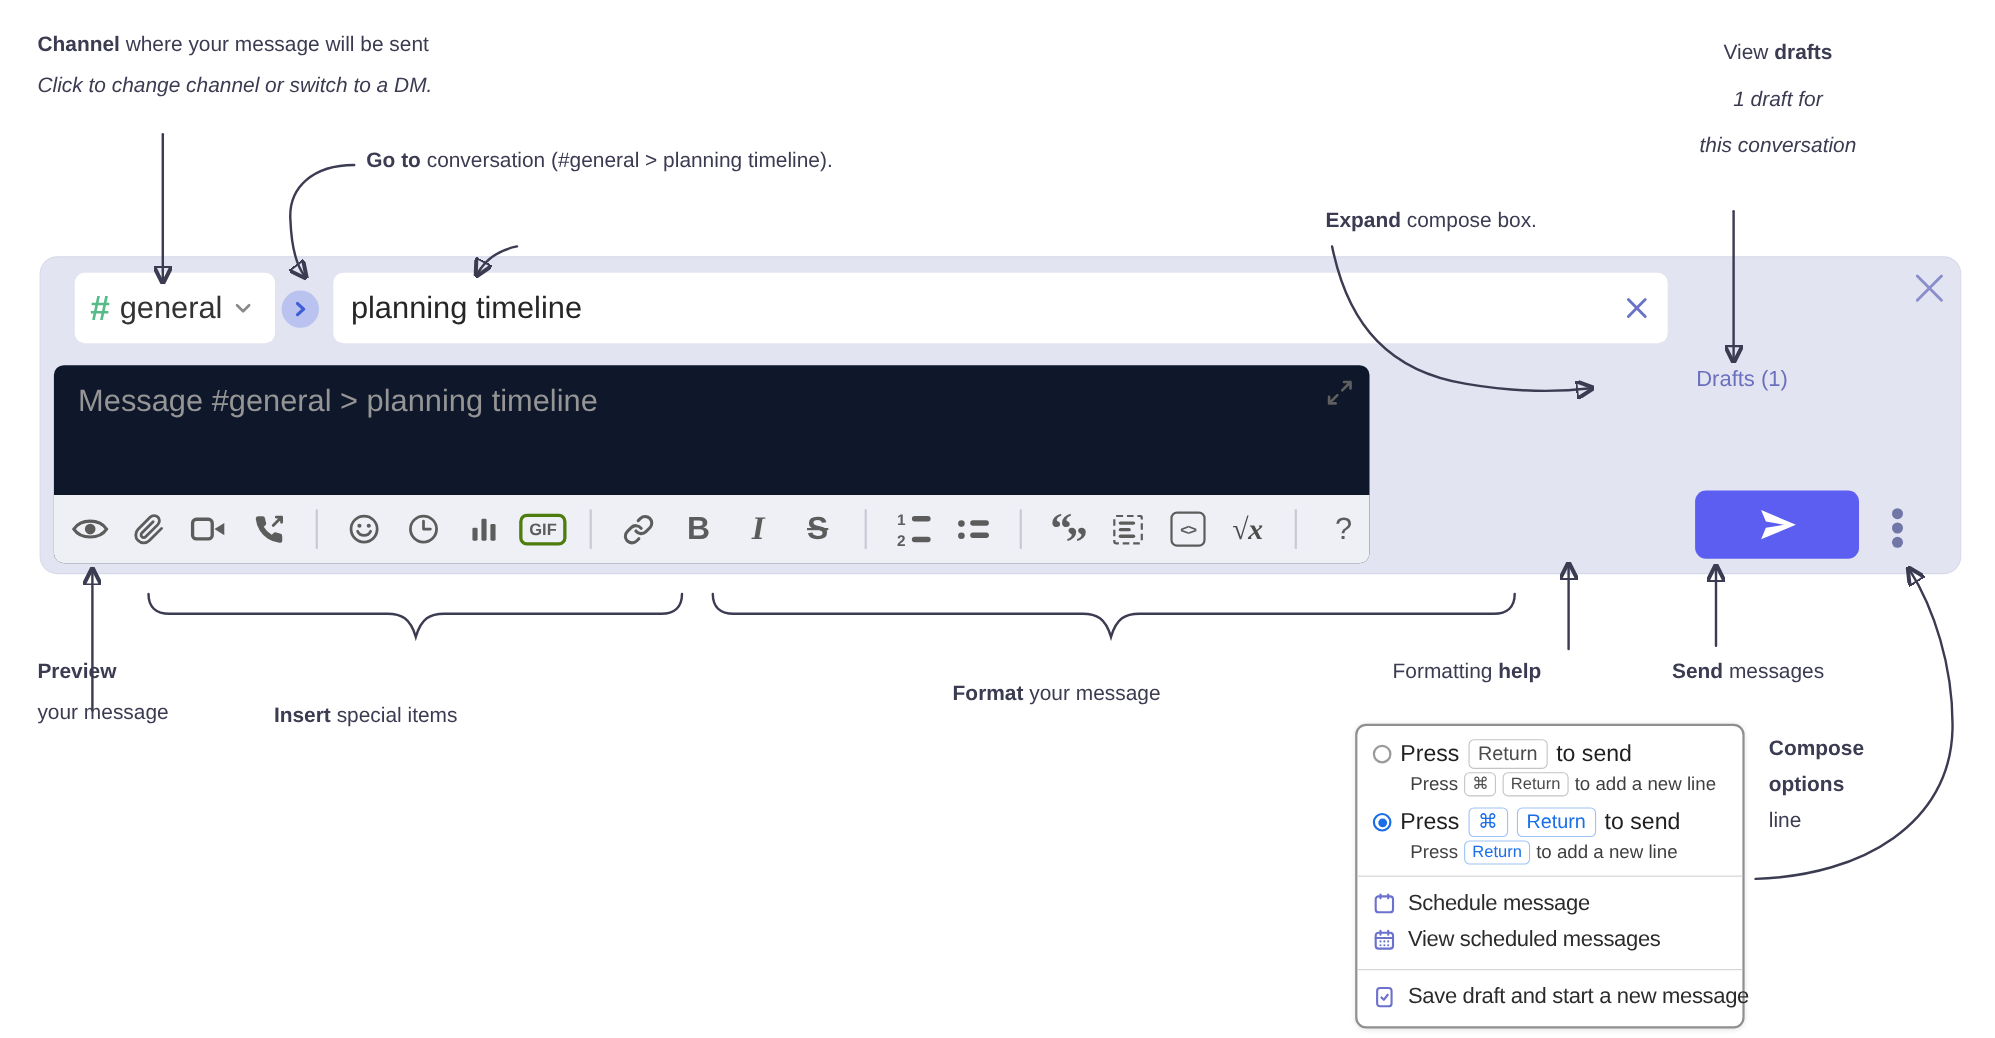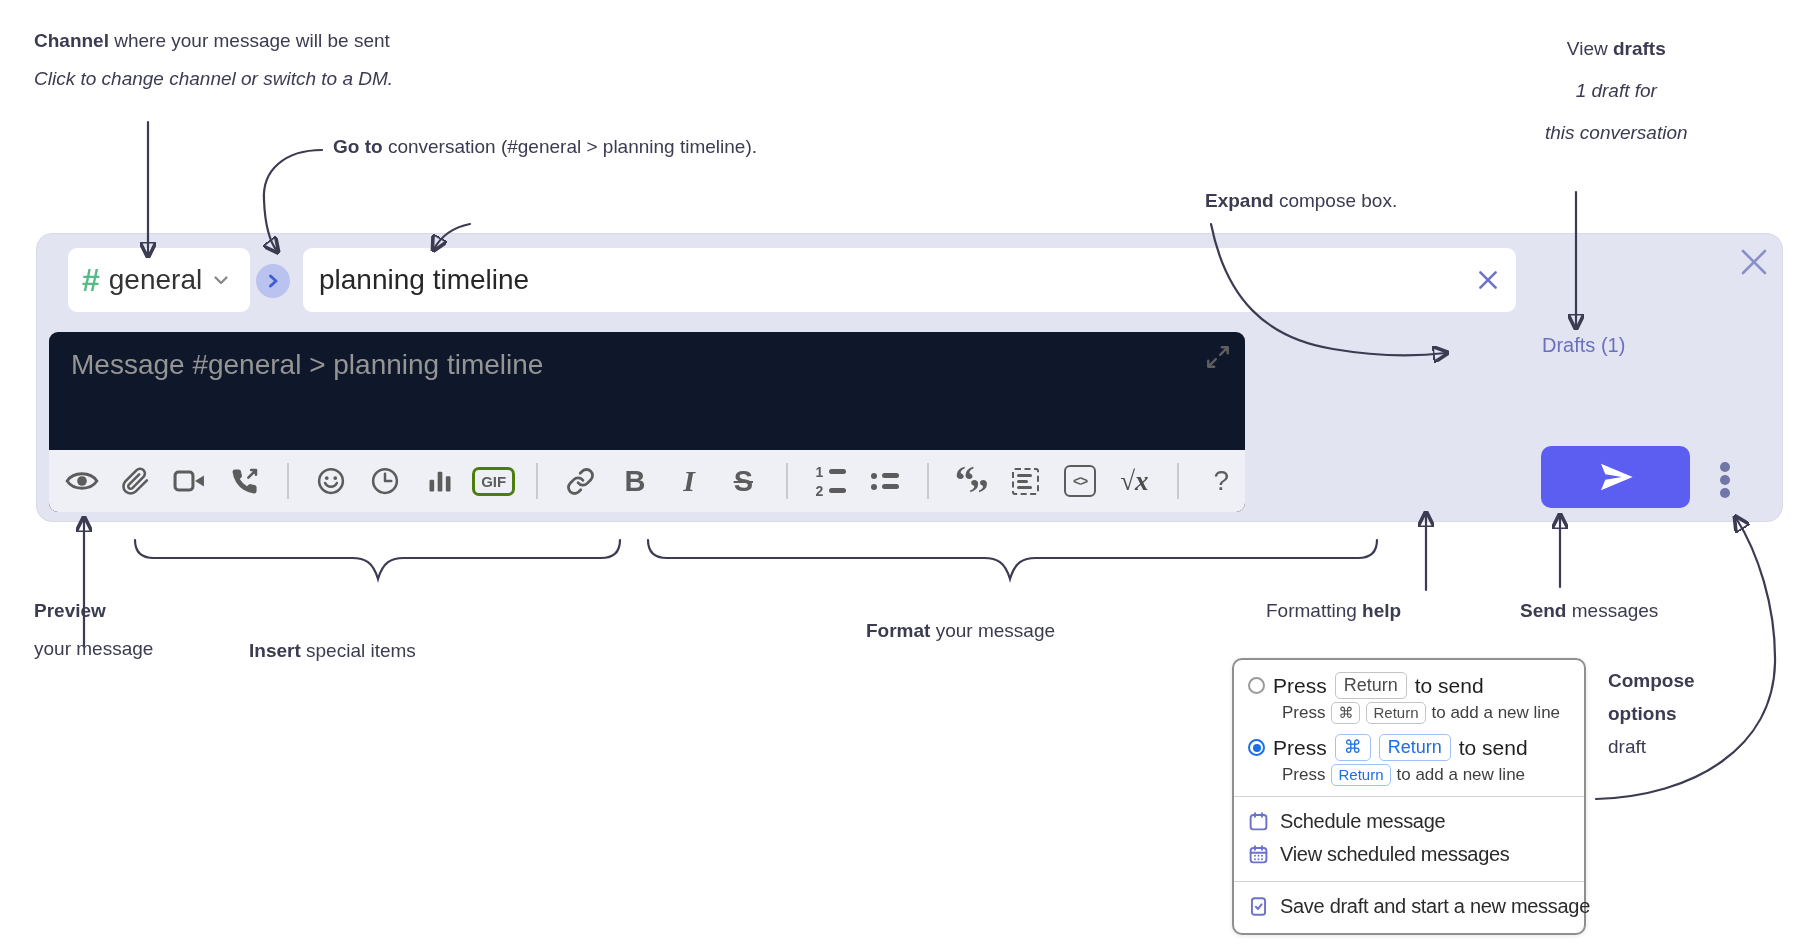--- a/index.html
+++ b/index.html
@@ -133,21 +133,21 @@
   </div>
   <div class="ann" style="left:1266px;top:592px;">
     <span>Formatting </span><b>help</b>
   </div>
   <div class="ann" style="left:1520px;top:592px;">
     <b>Send</b><span> messages</span>
   </div>
   <div class="ann ann-tight" style="left:1608px;top:664px;">
     <div><b>Compose</b></div>
     <div><b>options</b></div>
-    <div>draft</div>
+    <div>line</div>
   </div>
 
   <div class="compose">
 
     <div class="chanrow-box channel-sel">
       <span class="hash">#</span>
       <span class="chan-name">general</span>
       <svg width="20" height="20" viewBox="0 0 20 20">
         <polyline points="4.5,7.5 10,13 15.5,7.5" fill="none" stroke="#8a8a8a" stroke-width="2.4" stroke-linecap="round" stroke-linejoin="round"></polyline>
       </svg>

